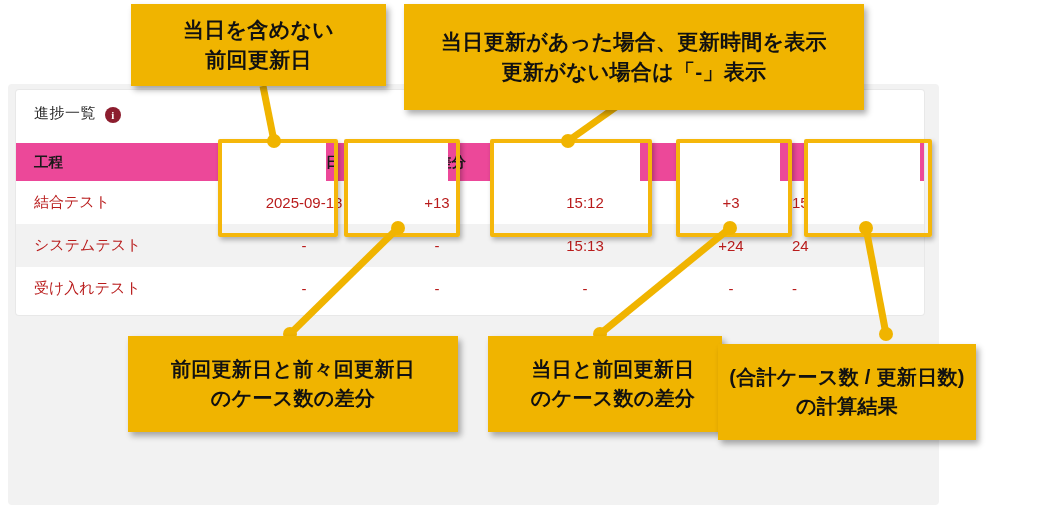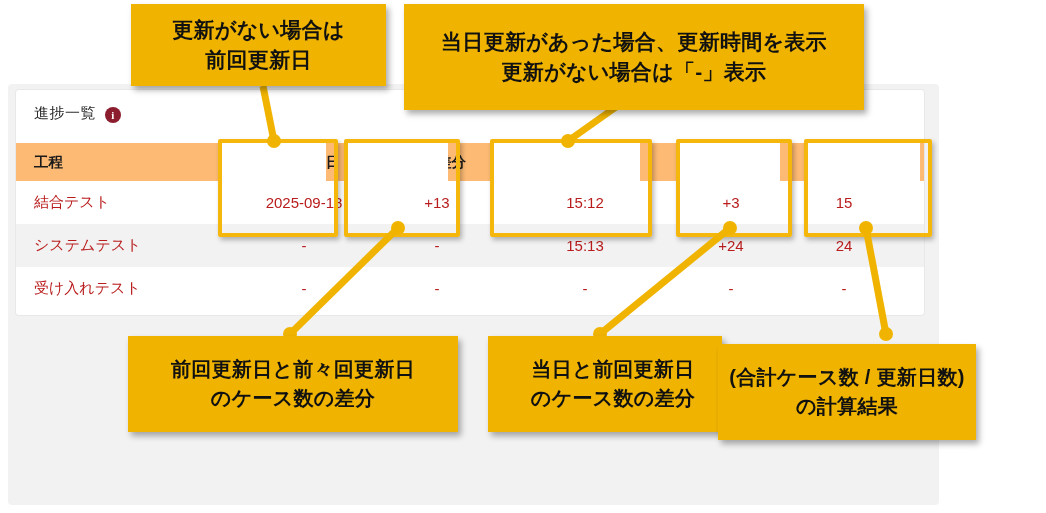--- a/index.html
+++ b/index.html
@@ -44,28 +44,28 @@
   
   table.progress{
     position:absolute;left:0;top:53px;width:908px;
     border-collapse:collapse;table-layout:fixed;
   }
   table.progress th,table.progress td{
     font-size:15px;color:#b91c1c;
     padding:0;height:43px;vertical-align:middle;
     font-weight:normal;
   }
-  table.progress thead tr{background:#fdba74;height:38px;}
+  table.progress thead tr{background:#ec4899;height:38px;}
   table.progress thead th{height:38px;font-weight:bold;color:#1a1a1a;font-size:14.5px;}
   table.progress tbody tr:nth-child(odd){background:#ffffff;}
   table.progress tbody tr:nth-child(even){background:#f2f2f2;}
   .c-name{text-align:left;padding-left:18px !important;color:#e8395c;}
   th.c-name{color:#1a1a1a !important;}
   .c-center{text-align:center;}
-  .c-right{text-align:center;padding-right:28px !important;}
+  .c-right{text-align:left;padding-right:28px !important;}
   th.c-right{text-align:center;padding-right:0 !important;}
   .pos{color:#1aa383;}
   .dash{color:#3a3a3a;}
 
   
   .hl{
     position:absolute;
     border:4px solid #f5b70b;
     background:transparent;
     box-shadow:2px 3px 5px rgba(0,0,0,0.28);
@@ -184,21 +184,21 @@
     <line x1="730" y1="228" x2="600" y2="334" stroke="#f0b400" stroke-width="7"></line>
     <circle cx="730" cy="228" r="7" fill="#f0b400"></circle>
     <circle cx="600" cy="334" r="7" fill="#f0b400"></circle>
 
     <line x1="866" y1="228" x2="886" y2="334" stroke="#f0b400" stroke-width="7"></line>
     <circle cx="866" cy="228" r="7" fill="#f0b400"></circle>
     <circle cx="886" cy="334" r="7" fill="#f0b400"></circle>
   </svg>
 
   <div class="callout" style="left:131px;top:4px;width:255px;height:82px;font-size:21px;">
-    <span>更新がない場合は</span>
+    <span>当日を含めない</span>
     <span>前回更新日</span>
   </div>
 
   <div class="callout" style="left:404px;top:4px;width:460px;height:106px;font-size:21px;">
     <span>当日更新があった場合、更新時間を表示</span>
     <span>更新がない場合は「-」表示</span>
   </div>
 
   <div class="callout" style="left:128px;top:336px;width:330px;height:96px;font-size:20px;">
     <span>前回更新日と前々回更新日</span>

